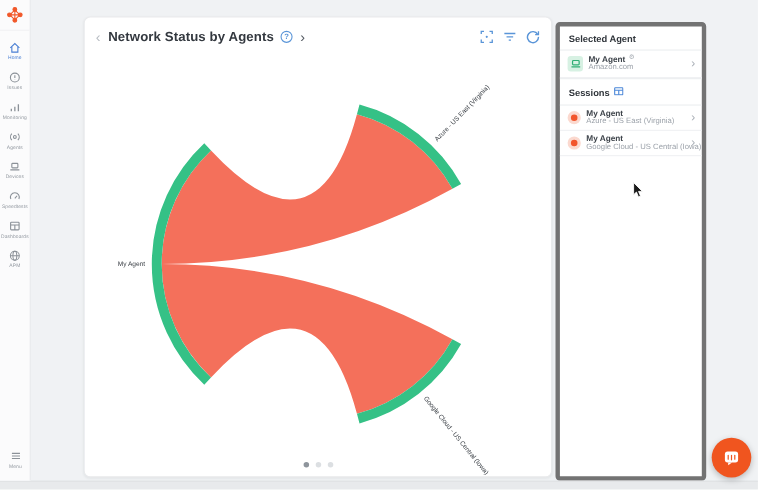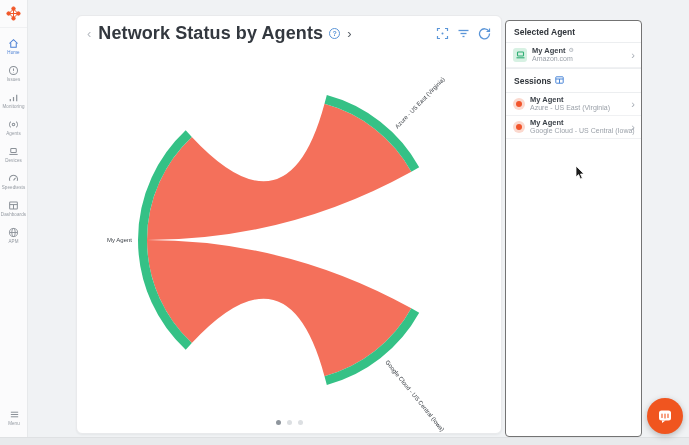--- a/index.html
+++ b/index.html
@@ -19,31 +19,31 @@
 
   
   .footerbar { position:absolute; left:0; top:437px; width:689px; height:8px; background:#e8eaec; border-top:1px solid #dfe1e3; z-index:2; }
 
   
   .chart-card { position:absolute; left:76px; top:15px; width:426px; height:419px; background:#fff; border:1px solid #e9eaec; border-radius:6px; box-shadow:0 1px 2px rgba(20,30,40,.05); z-index:1; }
   .card-header { position:absolute; left:0; top:0; width:100%; height:34px; display:flex; align-items:center; padding:0 10px; }
   .chev { font-size:13px; line-height:1; cursor:pointer; }
   .chev.back { color:#b9bec4; margin-right:7px; }
   .chev.fwd  { color:#555b63; margin-left:7px; }
-  .card-title { font-size:18px; font-weight:bold; color:#33383f; letter-spacing:.1px; }
+  .card-title { font-size:12px; font-weight:bold; color:#33383f; letter-spacing:.1px; }
   .help { width:11px; height:11px; border:1px solid #5a95d8; color:#5a95d8; border-radius:50%; font-size:7px; font-weight:bold; display:inline-flex; align-items:center; justify-content:center; margin-left:6px; cursor:pointer; }
   .toolbar { margin-left:auto; display:flex; align-items:center; gap:8px; }
   .toolbar span { display:inline-flex; cursor:pointer; }
   #chord { position:absolute; left:0; top:0; }
   .dots { position:absolute; left:0; top:404px; width:100%; display:flex; justify-content:center; gap:6px; }
   .dots i { width:5px; height:5px; border-radius:50%; background:#dcdfe2; cursor:pointer; }
   .dots i.on { background:#8e959c; }
 
   
-  .right-panel { position:absolute; left:505px; top:20px; width:137px; height:417px; background:#fff; border:1px solid #737373; border-radius:4px; z-index:1; }
+  .right-panel { position:absolute; left:505px; top:20px; width:137px; height:417px; background:#fff; border:4px solid #737373; border-radius:4px; z-index:1; }
   .panel-header { height:22px; display:flex; align-items:center; padding:0 8px; font-size:8.5px; font-weight:bold; color:#2f343a; border-bottom:1px solid #eceef0; }
   .panel-header.sessions { border-top:1px solid #eceef0; height:25px; gap:4px; }
   .prow { display:flex; align-items:center; padding:0 6px 0 7px; border-bottom:1px solid #f0f1f3; cursor:pointer; }
   .prow.selected { height:25px; }
   .prow.session { height:23px; }
   .row-text { margin-left:5px; min-width:0; }
   .row-title { font-size:7.5px; font-weight:bold; color:#3d434a; display:flex; align-items:center; gap:3px; line-height:1.25; }
   .gear { font-size:6px; color:#aab0b7; font-weight:normal; }
   .row-sub { font-size:7px; color:#9ba1a9; line-height:1.25; white-space:nowrap; }
   .chevron { margin-left:auto; color:#a6acb4; font-size:11px; line-height:1; }

